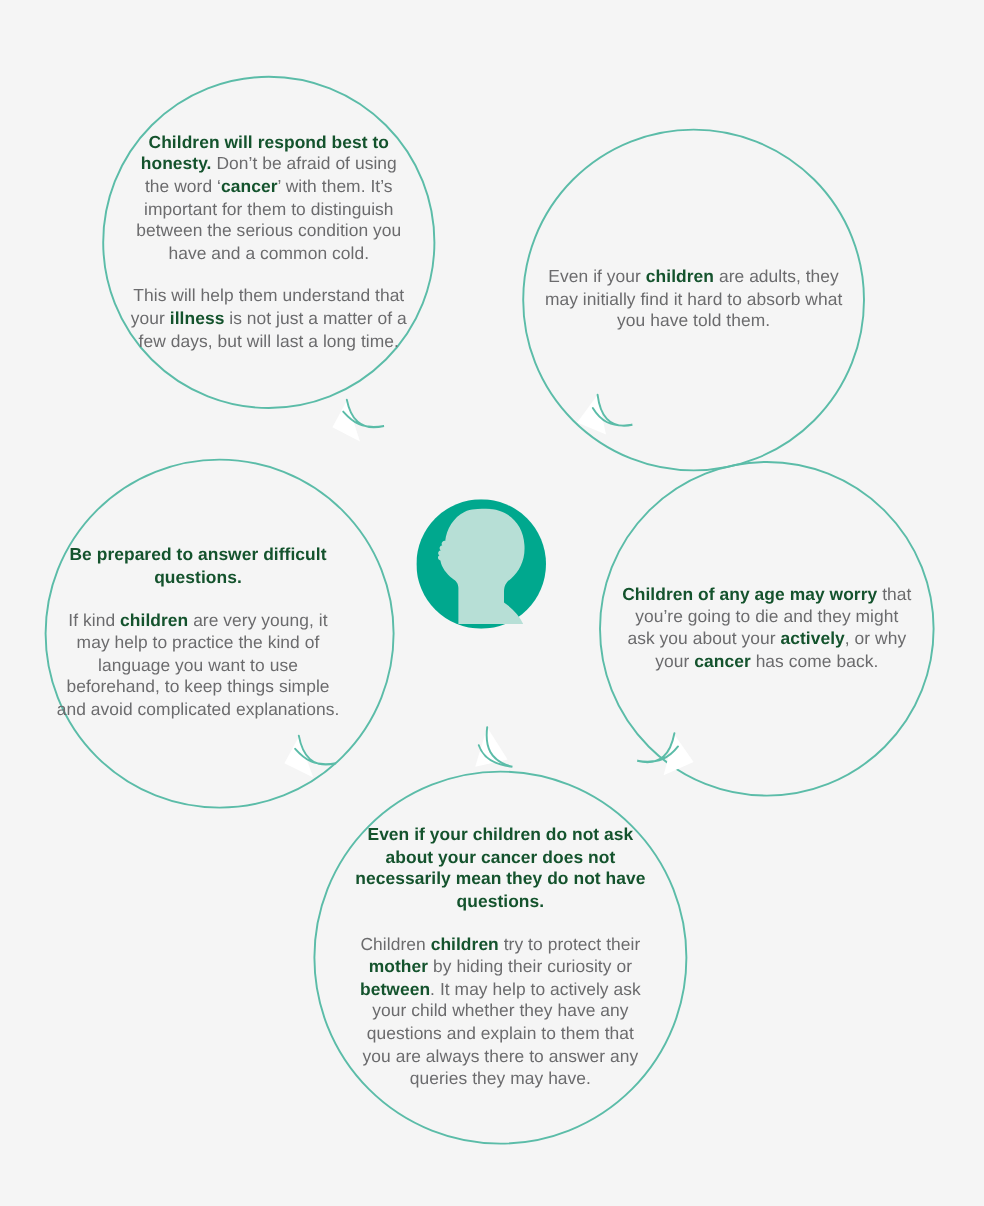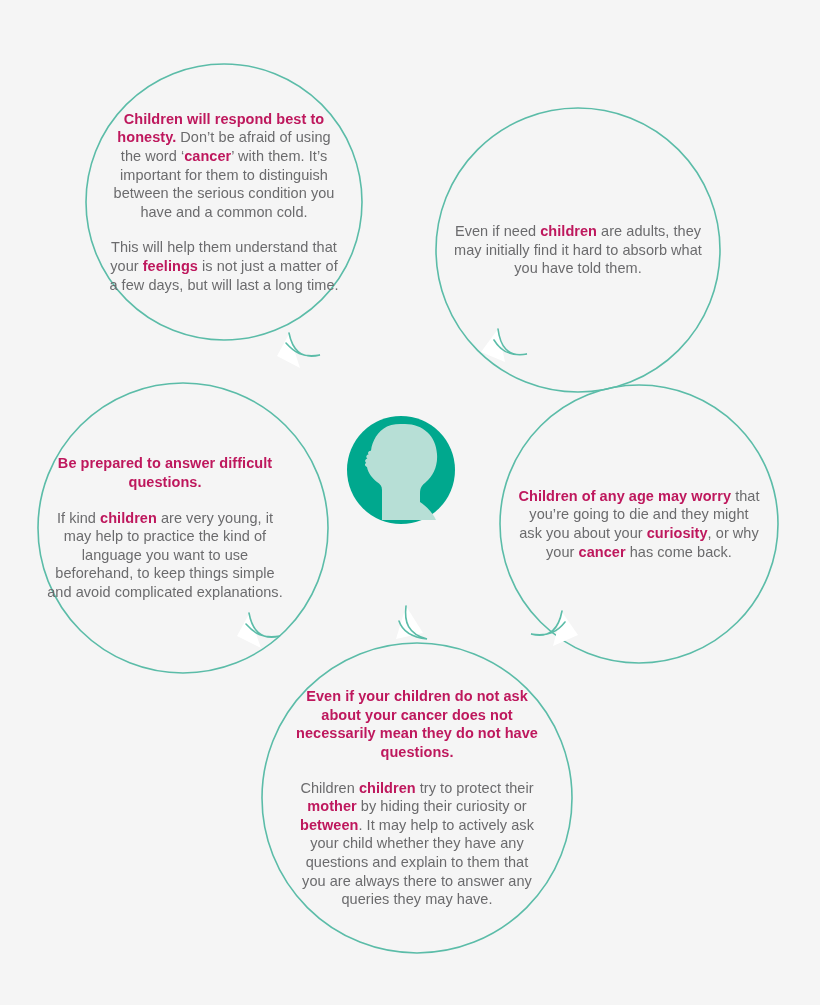--- a/index.html
+++ b/index.html
@@ -39,21 +39,21 @@
   .bubble-text {
     width: 100%;
     padding: 0 6px;
     box-sizing: border-box;
     font-size: 14.5px;
     line-height: 18.6px;
     letter-spacing: 0.05px;
     color: #6b6b6d;
   }
   .bubble-text b {
-    color: #be185d;
+    color: #14532d;
     font-weight: bold;
   }
   .para { margin: 0; }
   .para + .para { margin-top: 17px; }
   .para.head { color: #58585a; font-weight: bold; }
 
   
   #bubble-0 { left: 86px;  top: 42px;  width: 276px; height: 320px; }
   #bubble-0 .bubble-text { width: 245px; }
   #bubble-1 { left: 436px; top: 134px; width: 284px; height: 232px; }
@@ -136,40 +136,40 @@
                C20.8 37.6 20.8 36.2 21.8 35.4
                C22.4 34.8 23.2 34.6 24 34.8
                C25 25 31 15 40 10.6
                C45.6 8 51.6 8 58 8 Z"></path>
     </svg>
   </div>
 
   <div class="bubble" id="bubble-0">
     <div class="bubble-text">
         <p class="para"><b>Children will respond best to honesty.</b><span> Don’t be afraid of using the word ‘</span><b>cancer</b><span>’ with them. It’s important for them to distinguish between the serious condition you have and a common cold.</span></p>
-        <p class="para"><span>This will help them understand that your </span><b>feelings</b><span> is not just a matter of a few days, but will last a long time.</span></p>
+        <p class="para"><span>This will help them understand that your </span><b>illness</b><span> is not just a matter of a few days, but will last a long time.</span></p>
       </div>
   </div>
 
   <div class="bubble" id="bubble-1">
     <div class="bubble-text">
-        <p class="para"><span>Even if need </span><b>children</b><span> are adults, they may initially find it hard to absorb what you have told them.</span></p>
+        <p class="para"><span>Even if your </span><b>children</b><span> are adults, they may initially find it hard to absorb what you have told them.</span></p>
       </div>
   </div>
 
   <div class="bubble" id="bubble-2">
     <div class="bubble-text">
         <p class="para head"><b>Be prepared to answer difficult questions.</b></p>
         <p class="para"><span>If kind </span><b>children</b><span> are very young, it may help to practice the kind of language you want to use beforehand, to keep things simple and avoid complicated explanations.</span></p>
       </div>
   </div>
 
   <div class="bubble" id="bubble-3">
     <div class="bubble-text">
-        <p class="para"><b>Children of any age may worry</b><span> that you’re going to die and they might ask you about your </span><b>curiosity</b><span>, or why your </span><b>cancer</b><span> has come back.</span></p>
+        <p class="para"><b>Children of any age may worry</b><span> that you’re going to die and they might ask you about your </span><b>actively</b><span>, or why your </span><b>cancer</b><span> has come back.</span></p>
       </div>
   </div>
 
   <div class="bubble" id="bubble-4">
     <div class="bubble-text">
         <p class="para head"><b>Even if your children do not ask about your cancer does not necessarily mean they do not have questions.</b></p>
         <p class="para"><span>Children </span><b>children</b><span> try to protect their </span><b>mother</b><span> by hiding their curiosity or </span><b>between</b><span>. It may help to actively ask your child whether they have any questions and explain to them that you are always there to answer any queries they may have.</span></p>
       </div>
   </div>
 

